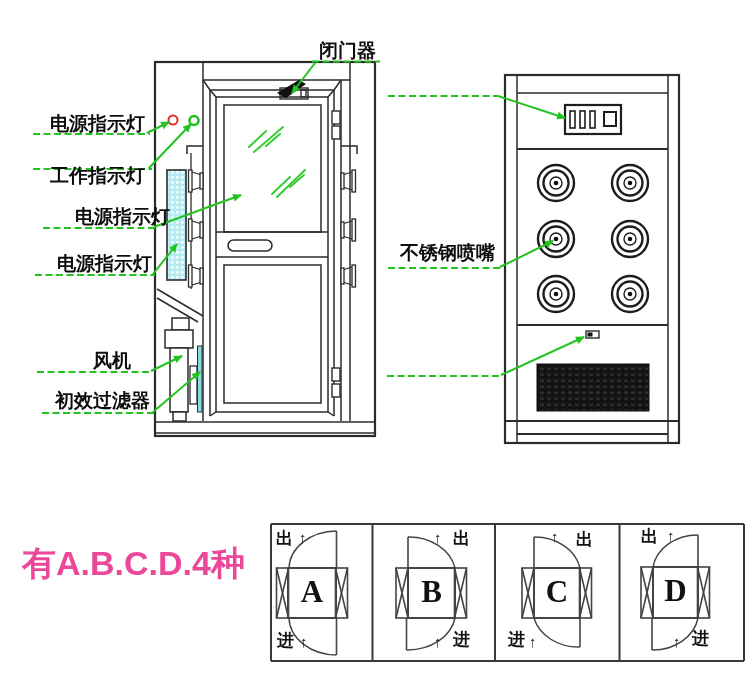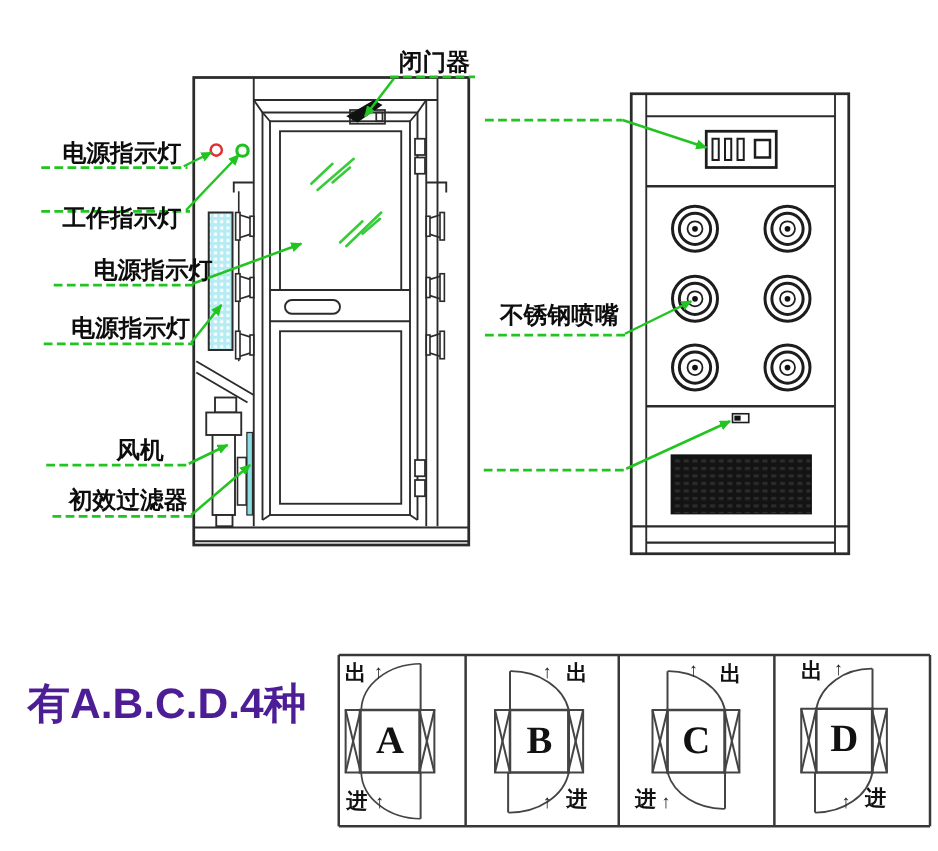--- a/index.html
+++ b/index.html
@@ -1,20 +1,20 @@
 <!DOCTYPE html>
 <html><head>
 <meta charset="utf-8">
 <style>
   html,body{margin:0;padding:0;background:#ffffff;}
   .stage{position:relative;width:750px;height:681px;background:#fff;overflow:hidden;
          font-family:"Liberation Sans","DejaVu Sans",sans-serif;color:#0d0d0d;}
   .stage svg{position:absolute;left:0;top:0;}
   .callout{position:absolute;font-size:19px;font-weight:700;line-height:1;white-space:nowrap;color:#0d0d0d;}
-  .headline{position:absolute;left:22px;top:538px;font-size:34px;line-height:50px;font-weight:800;color:#4c1d95;}
+  .headline{position:absolute;left:22px;top:538px;font-size:34px;line-height:50px;font-weight:800;color:#ec4899;}
   .dletter{position:absolute;font-family:"Liberation Serif","DejaVu Serif",serif;font-size:31px;font-weight:700;
            color:#111;text-align:center;line-height:1;}
   .dlabel{position:absolute;font-size:17px;font-weight:700;color:#111;line-height:1;white-space:nowrap;}
   .darrow{position:absolute;font-size:15px;font-weight:600;color:#222;line-height:1;}
 </style>
 </head>
 <body>
 
 <div class="stage">
 

